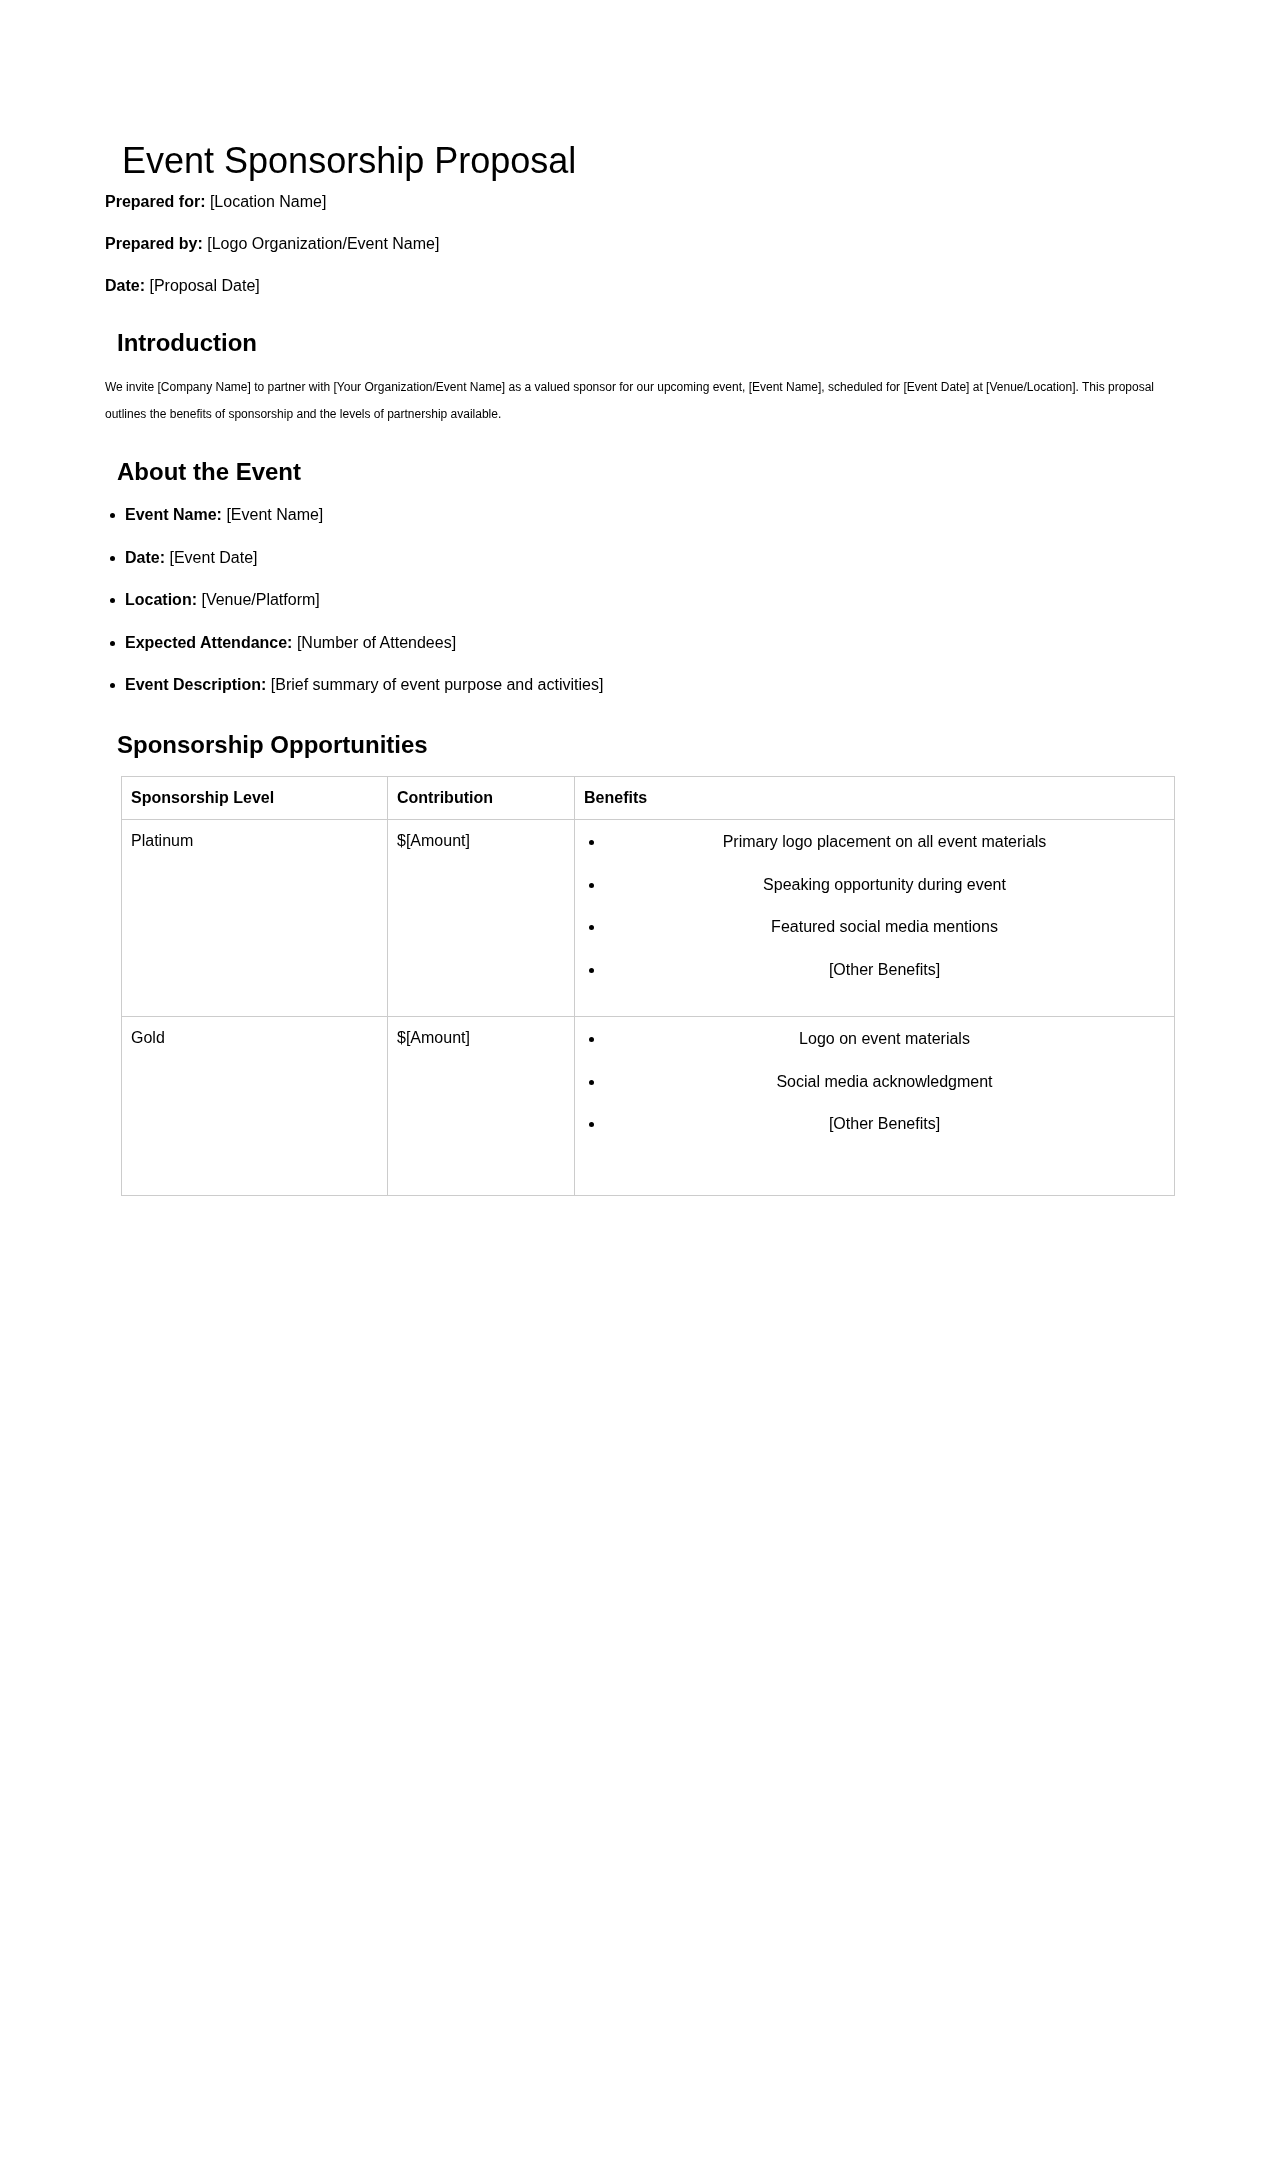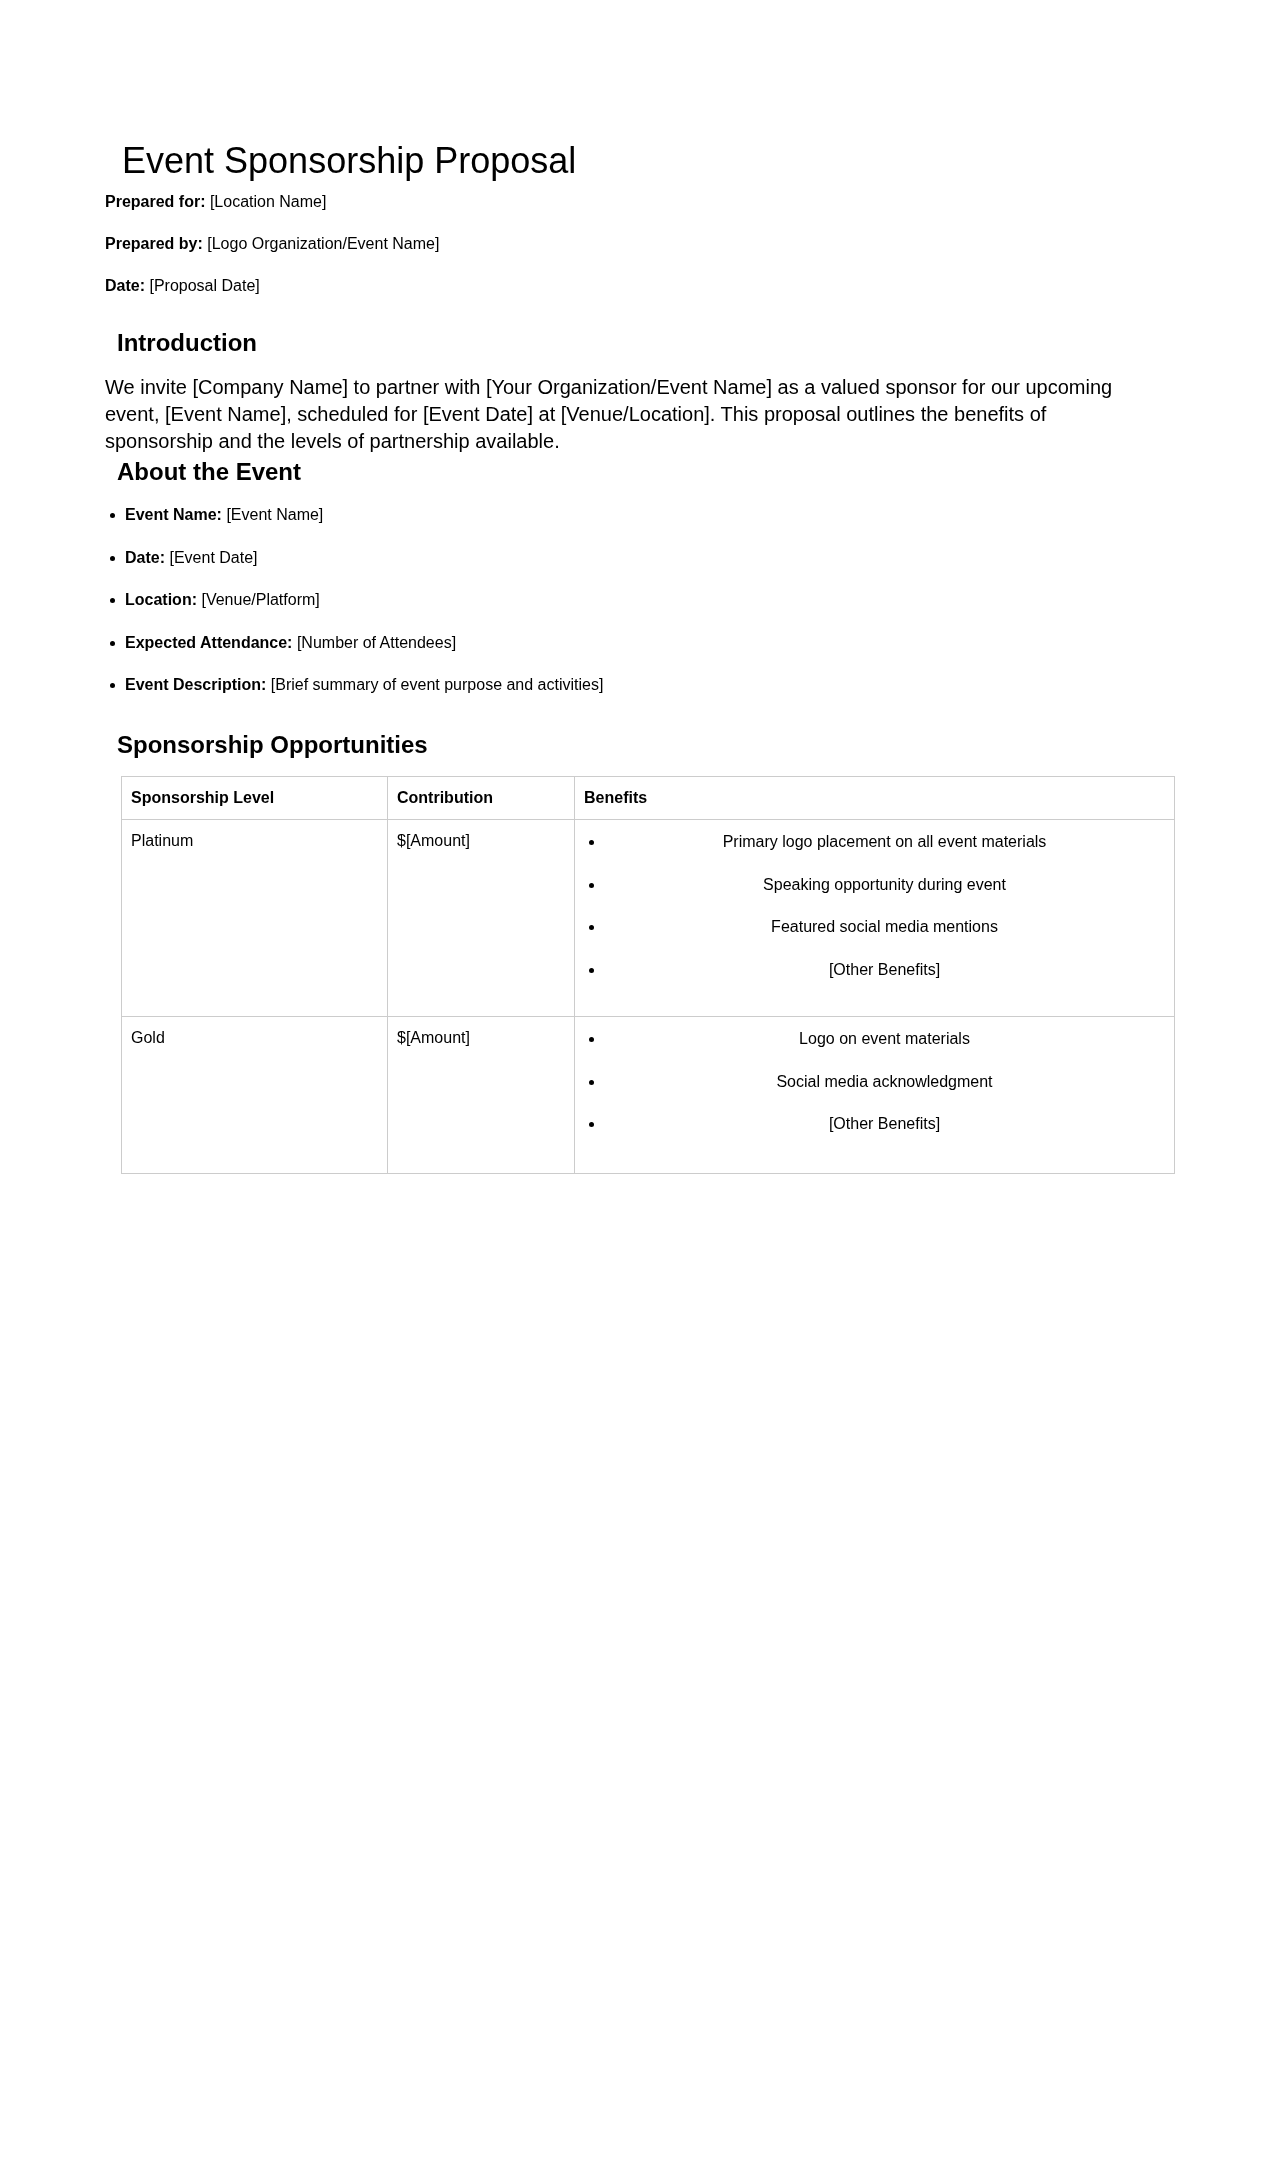--- a/index.html
+++ b/index.html
@@ -50,21 +50,21 @@
       font-weight: bold;
       line-height: 30px;
       white-space: nowrap;
     }
     .intro {
       position: absolute;
       left: 0;
       top: 374px;
       width: 1052px;
       margin: 0;
-      font-size: 20px;
+      font-size: 12px;
       line-height: 27px;
     }
     ul.about {
       position: absolute;
       left: 0;
       top: 505px;
       margin: 0;
       padding: 0 0 0 20px;
       list-style: none;
     }
@@ -117,21 +117,21 @@
     }
     .benefits li {
       position: relative;
       line-height: 20px;
       height: 20px;
       margin-bottom: 22.5px;
       white-space: nowrap;
       text-align: center;
     }
     tr.row-platinum td { height: 197px; box-sizing: border-box; }
-    tr.row-gold td { height: 157px; box-sizing: border-box; }
+    tr.row-gold td { height: 179px; box-sizing: border-box; }
     tr.row-silver td { height: 113px; box-sizing: border-box; }
   </style>
 </head>
 <body>
 
 <div class="page">
 
   <h1>Event Sponsorship Proposal</h1>
 
   <p class="meta-line" style="top:192px;">

